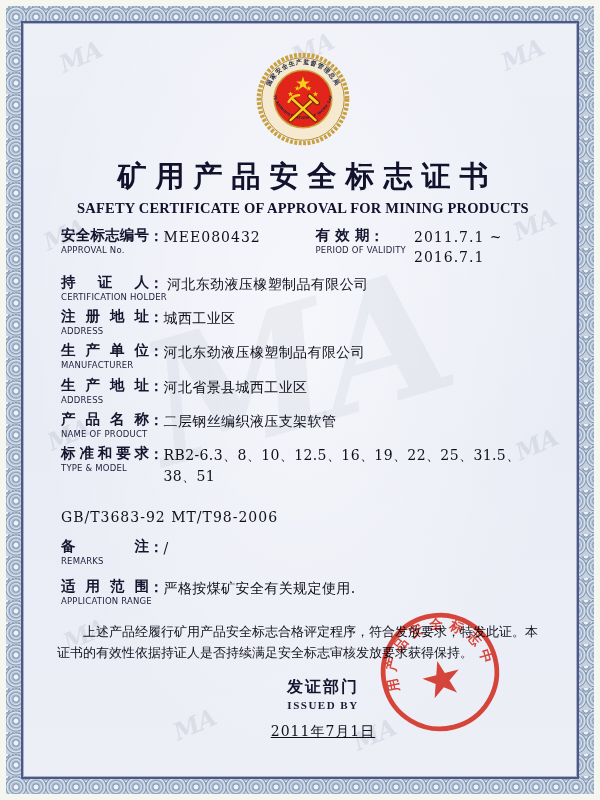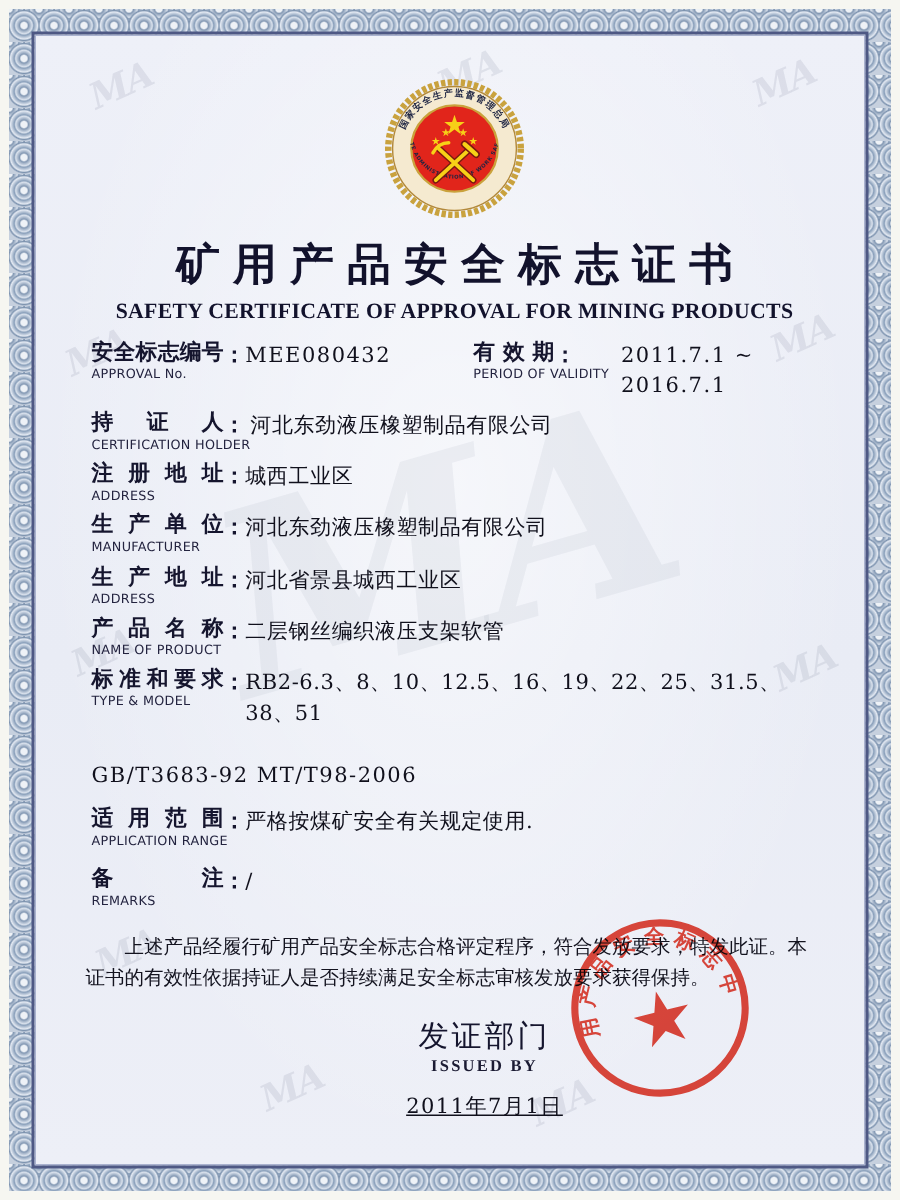--- a/index.html
+++ b/index.html
@@ -97,21 +97,21 @@
   .row.approval .val{flex:none;width:152px;}
   .row.gap-top{margin-top:20px;}
 
   .statement{
     margin-top:16px;padding:0 2px;
     font-family:"DejaVu Serif","Liberation Serif",serif;
     font-size:13px;line-height:1.6;color:#13131f;text-indent:2em;font-weight:500;
   }
 
   .issued{margin-top:14px;text-align:center;transform:translateX(20px);}
-  .issued-cn{font-size:20px;font-weight:normal;letter-spacing:2px;
+  .issued-cn{font-size:16px;font-weight:bold;letter-spacing:2px;
     font-family:"DejaVu Serif","Liberation Serif",serif;color:#15152e;}
   .issued-en{font-size:11px;font-family:"Liberation Serif",serif;
     letter-spacing:1.5px;color:#1b1b33;margin-top:1px;font-weight:bold;}
   .issue-date{margin-top:12px;font-size:14px;letter-spacing:1px;
     font-family:"DejaVu Serif","Liberation Serif",serif;color:#10101c;text-align:center;
     transform:translateX(20px);text-decoration:underline;}
 
   
   .seal{
     position:absolute;left:376px;top:608px;width:128px;height:128px;
@@ -238,32 +238,32 @@
           </div>
           <div class="val">RB2-6.3、8、10、12.5、16、19、22、25、31.5、38、51</div>
         </div>
 
         <div class="row gap-top">
           <div class="val code">GB/T3683-92 MT/T98-2006</div>
         </div>
 
         <div class="row" style="margin-top:10px">
           <div class="lblwrap">
+            <span class="cn">备注</span><span class="colon">：</span>
+            <div class="en">REMARKS</div>
+          </div>
+          <div class="val">/</div>
+        </div>
+
+        <div class="row" style="margin-top:10px">
+          <div class="lblwrap">
             <span class="cn">适用范围</span><span class="colon">：</span>
             <div class="en">APPLICATION RANGE</div>
           </div>
           <div class="val">严格按煤矿安全有关规定使用.</div>
-        </div>
-
-        <div class="row" style="margin-top:10px">
-          <div class="lblwrap">
-            <span class="cn">备注</span><span class="colon">：</span>
-            <div class="en">REMARKS</div>
-          </div>
-          <div class="val">/</div>
         </div>
       </div>
 
       <div class="statement">上述产品经履行矿用产品安全标志合格评定程序，符合发放要求，特发此证。本证书的有效性依据持证人是否持续满足安全标志审核发放要求获得保持。</div>
 
       <div class="issued">
         <div class="issued-cn">发证部门</div>
         <div class="issued-en">ISSUED BY</div>
       </div>
       <div class="issue-date">2011年7月1日</div>

